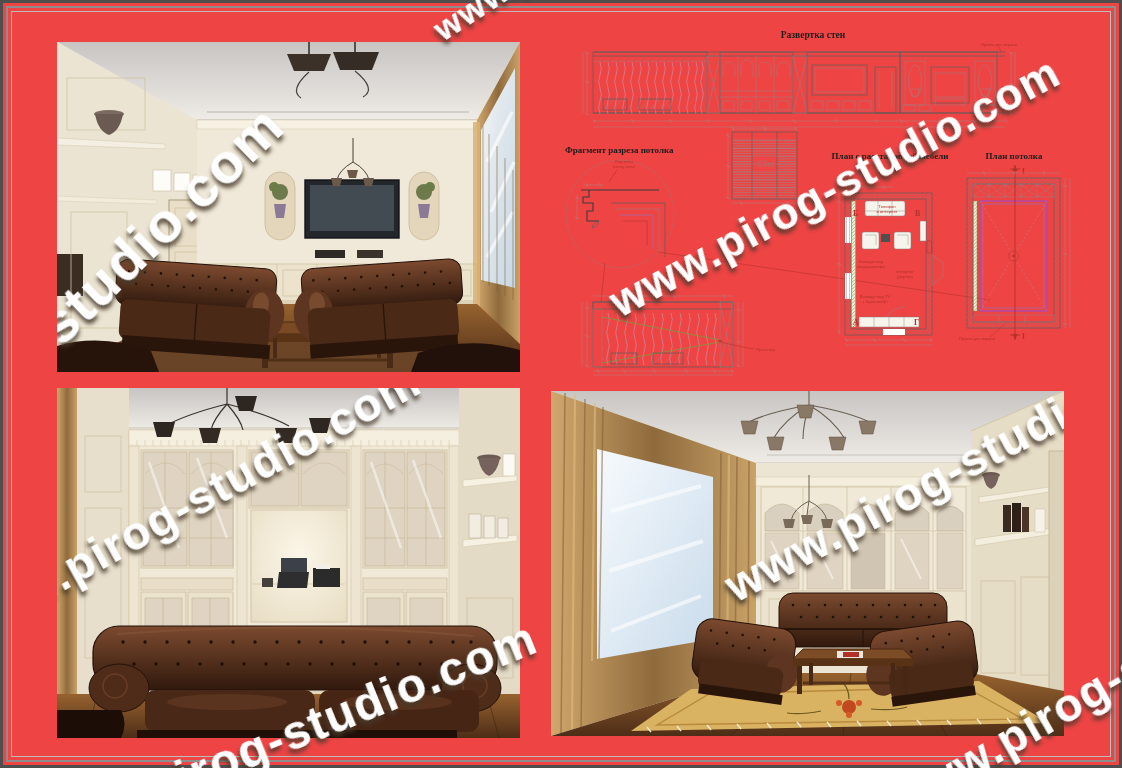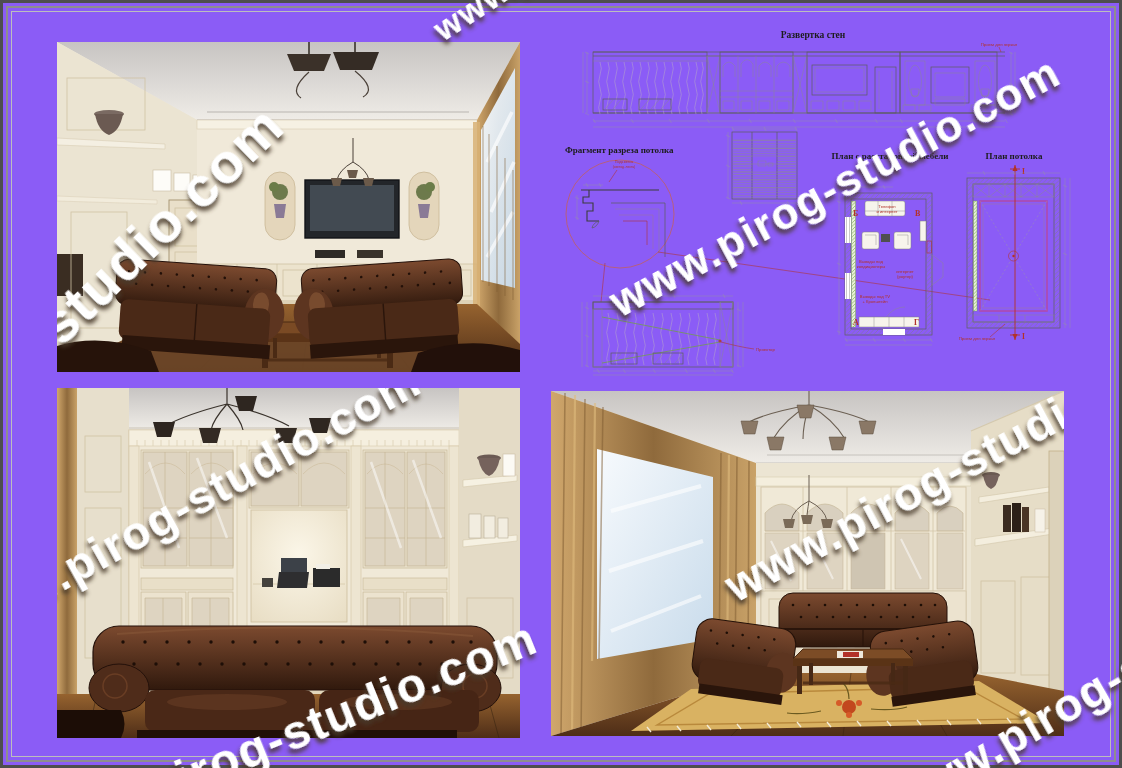--- a/index.html
+++ b/index.html
@@ -1,16 +1,16 @@
 <!DOCTYPE html>
 <html style="--ann-red: #b23229; --ann-purple: #9a6fb5; --ann-magenta: #b04aa8; --ann-green: #6fa33e;"><head>
 <meta charset="utf-8">
 <style>
   html,body{margin:0;padding:0;background:#e8e8e8;}
-  .page{position:relative;width:1122px;height:768px;background:#8b5cf6;overflow:hidden;
+  .page{position:relative;width:1122px;height:768px;background:#ef4444;overflow:hidden;
         font-family:"Liberation Sans",sans-serif;}
   .frame{position:absolute;pointer-events:none;}
   .f1{inset:0;border:3px solid #4e4e4e;}
   .f2{inset:6px;border:2px solid #8e8e8e;}
   .f3{inset:11px;border:1px solid #bdbdbd;}
   svg.sheet{position:absolute;left:0;top:0;z-index:2;}
   
   .ln{stroke:#5d5d5d;stroke-width:.7;fill:none;}
   .lnb{stroke:#3c3c3c;stroke-width:1.1;fill:none;}
   .thin{stroke:#8a8a8a;stroke-width:.45;fill:none;}

